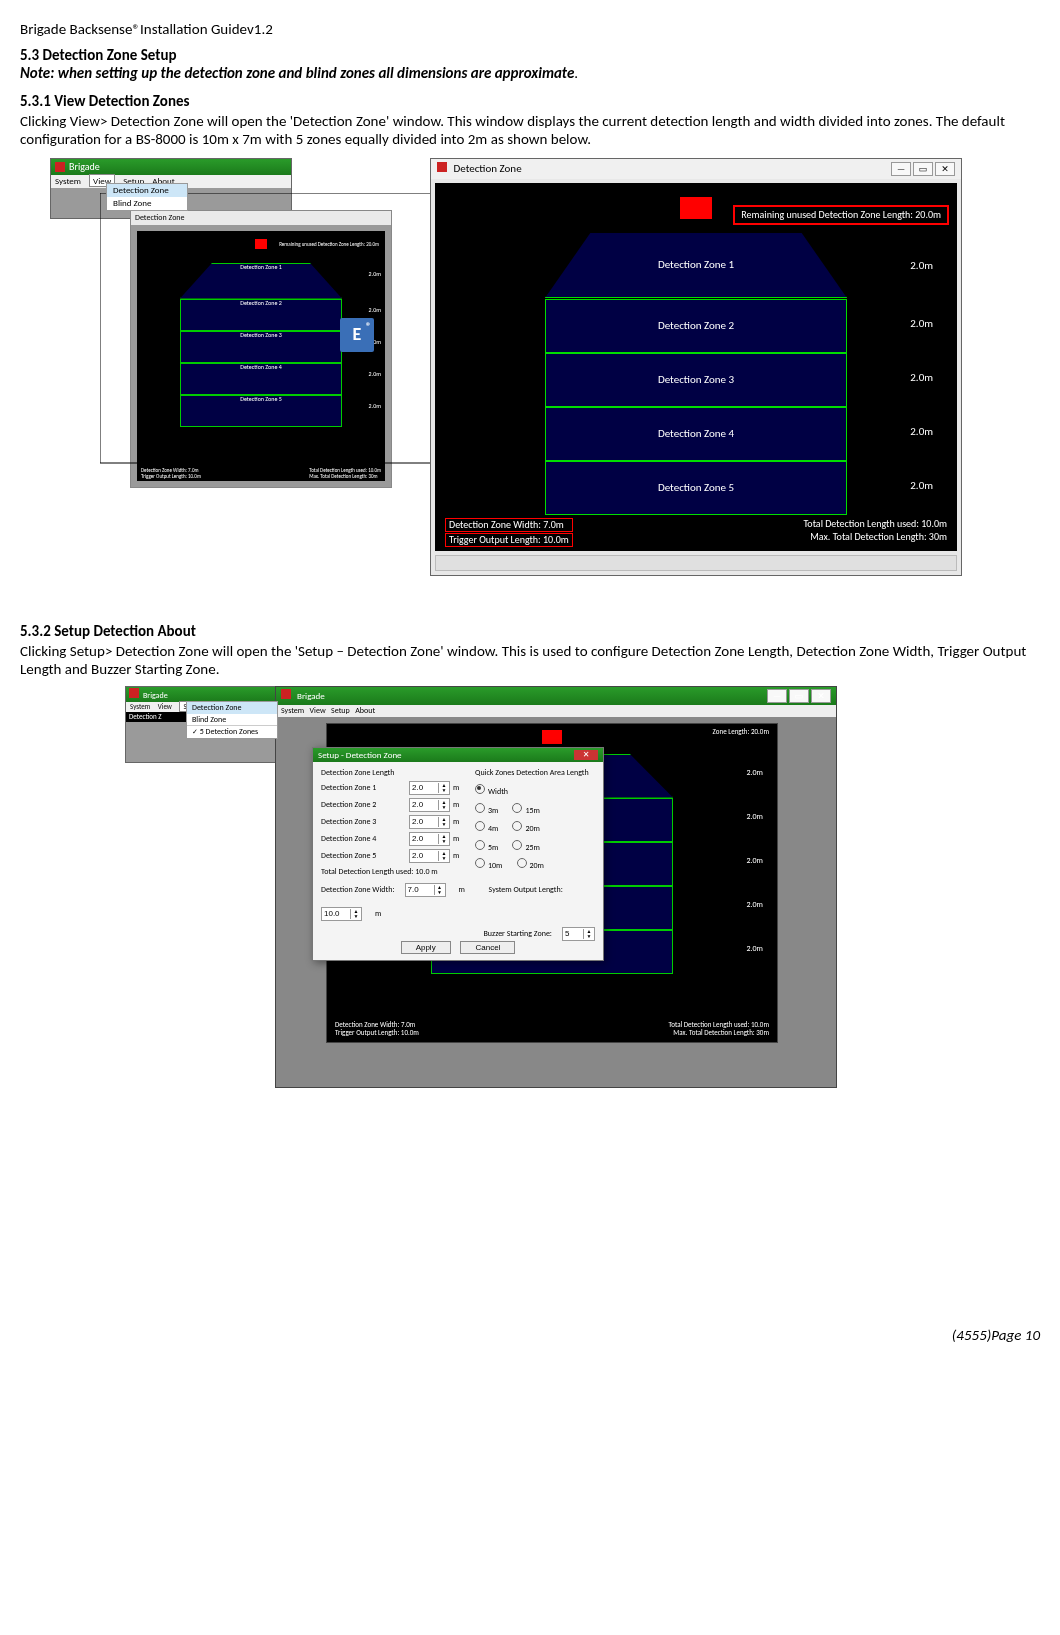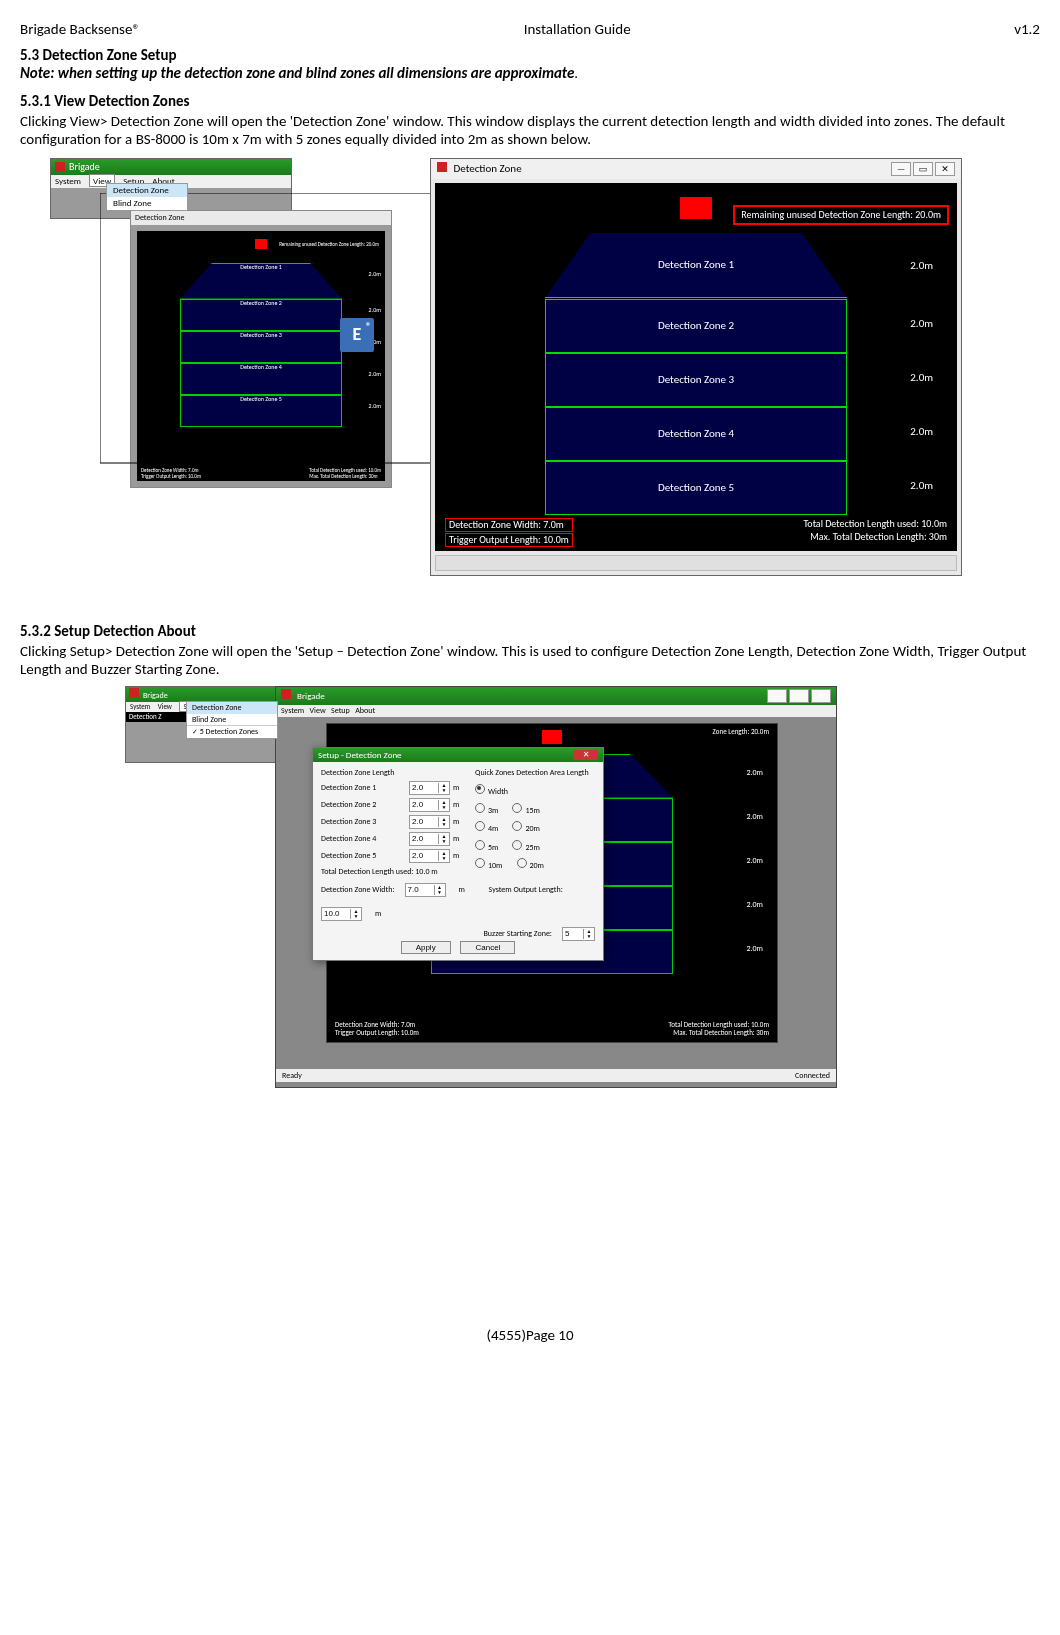--- a/index.html
+++ b/index.html
@@ -4,21 +4,21 @@
 <style>
   body {
     margin: 0;
     padding: 20px 20px 10px 20px;
     font-family: Calibri, Arial, sans-serif;
     background: white;
     width: 1020px;
     font-size: 15px;
     line-height: 1.2;
   }
-  .header-row { display: flex; justify-content: space-between; font-size: 15px; margin-bottom: 8px; }
+  .header-row { display: flex; font-size: 15px; margin-bottom: 8px; }
   .section-title { font-weight: bold; font-size: 15px; }
   .note { font-style: italic; font-weight: bold; }
   .body-text { margin-top: 2px; }
 
   .figure-area { position: relative; height: 430px; margin-top: 10px; }
 
   
   .win-small {
     position: absolute; left: 30px; top: 0; width: 240px; border: 1px solid #666;
     font-size: 9px; background: #e8e8e8;
@@ -119,21 +119,21 @@
   .two-col { display:flex; gap:10px;}
   .left-col { flex:1;}
   .right-col { width:120px; border-left: none; padding-left: 4px;}
   .qz-row { display:flex; gap:14px; margin:6px 0; font-size:8px;}
   .radio { width:8px;height:8px;border:1px solid #666;border-radius:50%;display:inline-block;margin-right:3px;position:relative;}
   .radio.checked::after { content:''; width:4px;height:4px;background:#333;border-radius:50%;position:absolute;left:1px;top:1px;}
   .dlg-bottom-row { display:flex; align-items:center; gap:10px; margin-top:6px; flex-wrap:wrap;}
   .dlg-buttons { text-align:center; margin-top:0;}
   .dlg-buttons button { font-size:8px; padding:1px 14px; margin:0 4px; background:#eee; border:1px solid #888;}
 
-  .footer-row { display:flex; justify-content:center; font-size:15px; margin-top: 230px;}
+  .footer-row { display:flex; justify-content:flex-end; font-size:15px; margin-top: 230px; font-style: italic;}
 
 </style>
 </head>
 <body>
 
 <div class="header-row">
   <span>Brigade Backsense®</span>
   <span>Installation Guide</span>
   <span>v1.2</span>
 </div>
@@ -428,23 +428,19 @@
               </span>
           </div>
           <div class="dlg-buttons">
             <button>Apply</button>
             <button>Cancel</button>
           </div>
         </div>
       </div>
 
     </div>
-    <div class="desk-status">
-      <span>Ready</span>
-      <span>Connected</span>
-    </div>
   </div>
 </div>
 
 <div class="footer-row">
   <span>(4555)</span>
   <span>Page 10</span>
 </div>
 
 </body></html>

